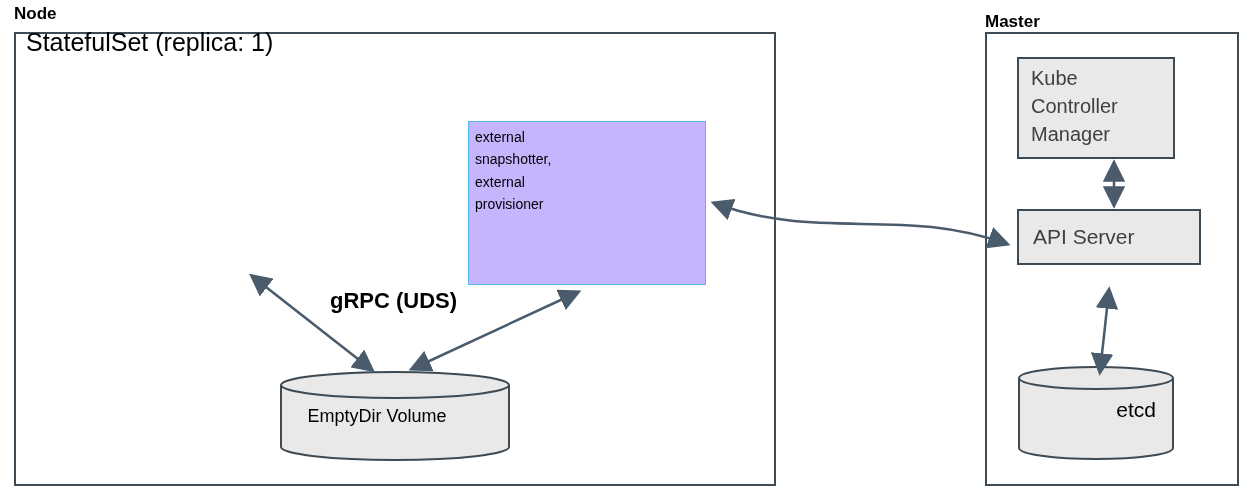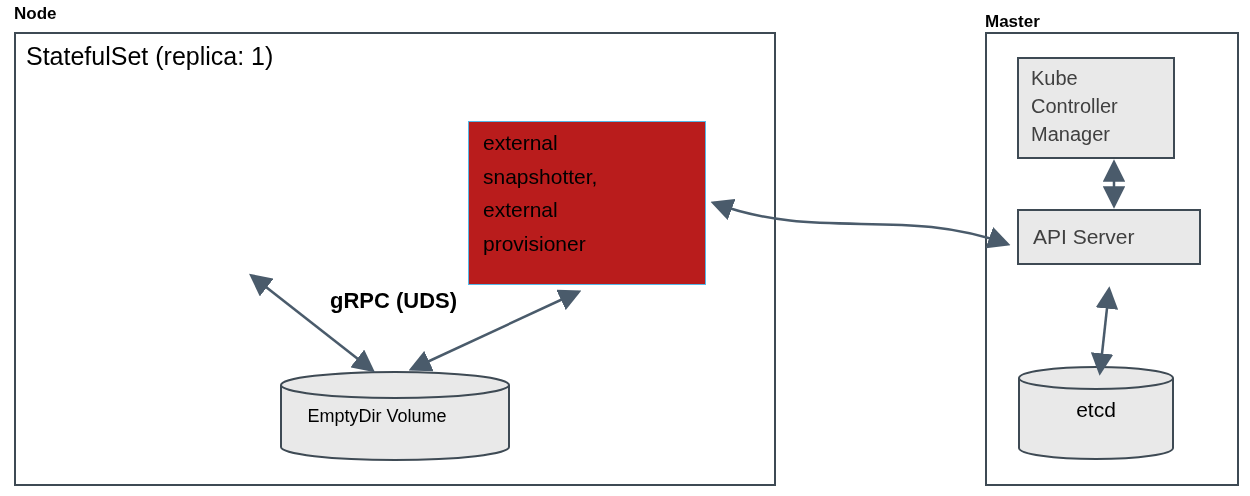--- a/index.html
+++ b/index.html
@@ -20,23 +20,23 @@
     position:absolute; box-sizing:border-box; white-space:pre-line;
   }
   .csi-box {
     left:125px; top:117px; width:186px; height:153px;
     background:#FBAE3C; border:1px solid #56B7E6;
     color:#1F3864; font-weight:700; font-size:21px; line-height:1.5;
     padding:10px 14px;
   }
   .sidecar-box {
     left:468px; top:121px; width:238px; height:164px;
-    background:#b91c1c; border:1px solid #56B7E6;
-    color:#000; font-size:21px; line-height:1.6;
-    padding:4px 14px;
+    background:#c4b5fd; border:1px solid #56B7E6;
+    color:#000; font-size:14px; line-height:1.6;
+    padding:4px 6px;
   }
   .gray-box {
     background:#E9E9E9; border:2px solid #3E4A54; color:#404040;
   }
   .kcm-box {
     left:1017px; top:57px; width:158px; height:102px;
     font-size:20px; line-height:1.4; padding:5px 12px;
   }
   .api-box {
     left:1017px; top:209px; width:184px; height:56px;
@@ -45,38 +45,38 @@
   .grpc-label {
     position:absolute; left:330px; top:288px; font-weight:700; font-size:22px; z-index:3;
   }
   .cyl-label {
     position:absolute; z-index:3; color:#000;
   }
   .emptydir-label {
     left:281px; top:406px; width:192px; text-align:center; font-size:18px;
   }
   .etcd-label {
-    left:1036px; top:398px; width:120px; text-align:center; font-size:21px;
+    left:1036px; top:398px; width:120px; text-align:right; font-size:21px;
   }
   svg.layer { position:absolute; left:0; top:0; z-index:2; }
   .wire { stroke:#4A5B6B; stroke-width:2.5; fill:none; }
   .cyl-body { fill:#E9E9E9; stroke:#3E4A54; stroke-width:2; }
 </style>
 </head>
 <body>
 
 <div class="canvas">
 
   <div class="group-box" style="left:14px; top:32px; width:762px; height:454px;"></div>
   <div class="group-box" style="left:985px; top:32px; width:254px; height:454px;"></div>
 
   <div class="group-label" style="left:14px; top:4px;">Node</div>
   <div class="group-label" style="left:985px; top:12px;">Master</div>
 
-  <div class="node-title" style="left:26px; top:42px;text-align:center;">StatefulSet (replica: 1)</div>
+  <div class="node-title" style="left:26px; top:28px;text-align:center;">StatefulSet (replica: 1)</div>
 
   <div class="box sidecar-box">external
 snapshotter,
 external
 provisioner</div>
 
   <div class="box gray-box kcm-box">Kube
 Controller
 Manager</div>
   <div class="box gray-box api-box">API Server</div>

